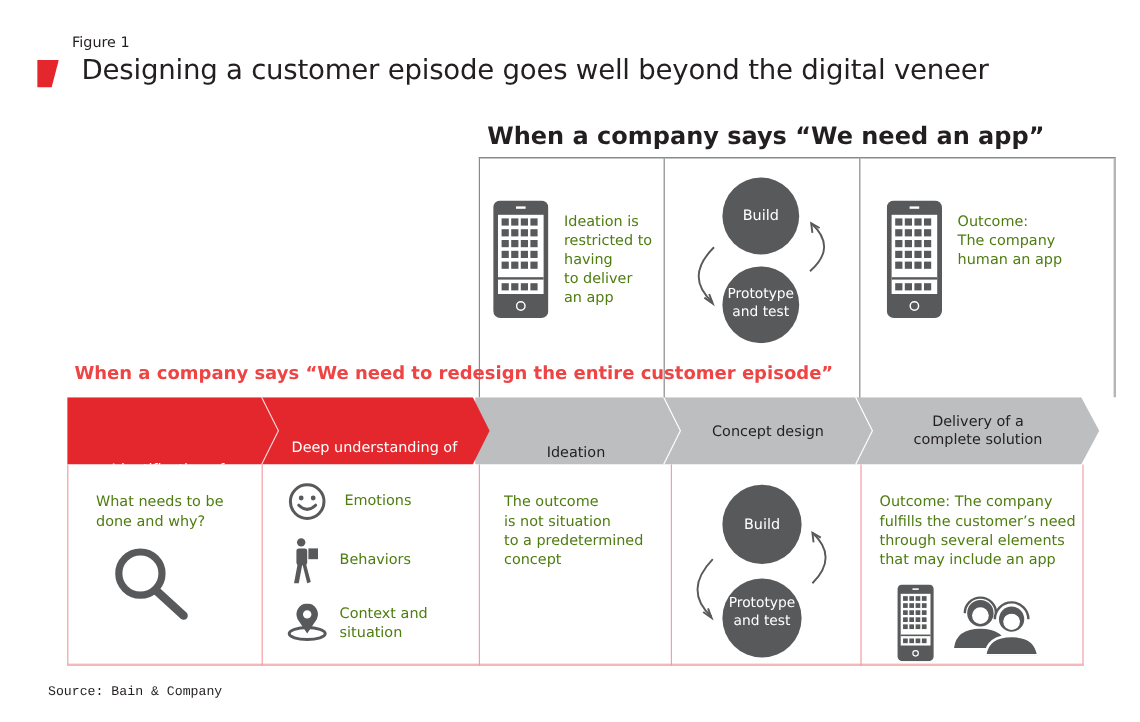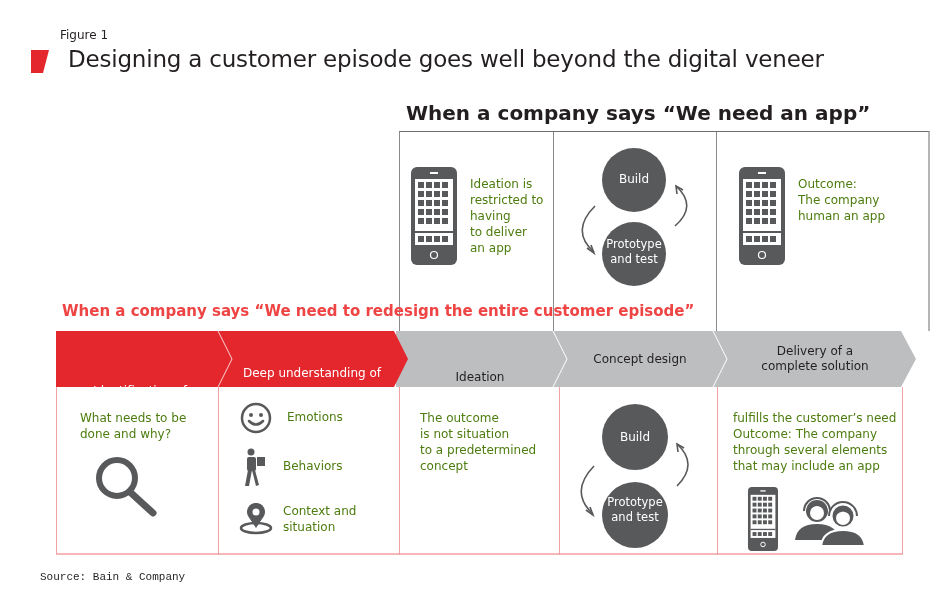--- a/index.html
+++ b/index.html
@@ -233,22 +233,22 @@
   <path d="M108,84 Q130,62 108,42" fill="none" stroke="#58595b" stroke-width="1.6"></path>
   <polyline points="109,50 108,42 115,46" fill="none" stroke="#58595b" stroke-width="1.6"></polyline>
 </svg>
 <div class="abs" style="left:603px; top:430px; width:64px; text-align:center; font-size:12px; color:#fff;">Build</div>
 <div class="abs" style="left:603px; top:495px; width:64px; text-align:center; font-size:11.5px; line-height:15px; color:#fff;">
   <div>Prototype</div>
   <div>and test</div>
 </div>
 
 <div class="abs cell-text" style="left:733px; top:410px;">
+  <div>Outcome: The company</div>
   <div>fulfills the customer’s need</div>
-  <div>Outcome: The company</div>
   <div>through several elements</div>
   <div>that may include an app</div>
 </div>
 <svg class="abs" style="left:747px; top:487px;" width="32" height="64" viewBox="0 0 46 98">
   <rect x="0" y="0" width="46" height="98" rx="6" fill="#58595b"></rect>
   <rect x="4" y="12" width="38" height="66" fill="#ffffff"></rect>
   <rect x="19" y="5" width="8" height="2" fill="#ffffff"></rect>
   <g fill="#58595b">
     <rect x="7" y="15" width="6" height="6"></rect>
       <rect x="15" y="15" width="6" height="6"></rect>

